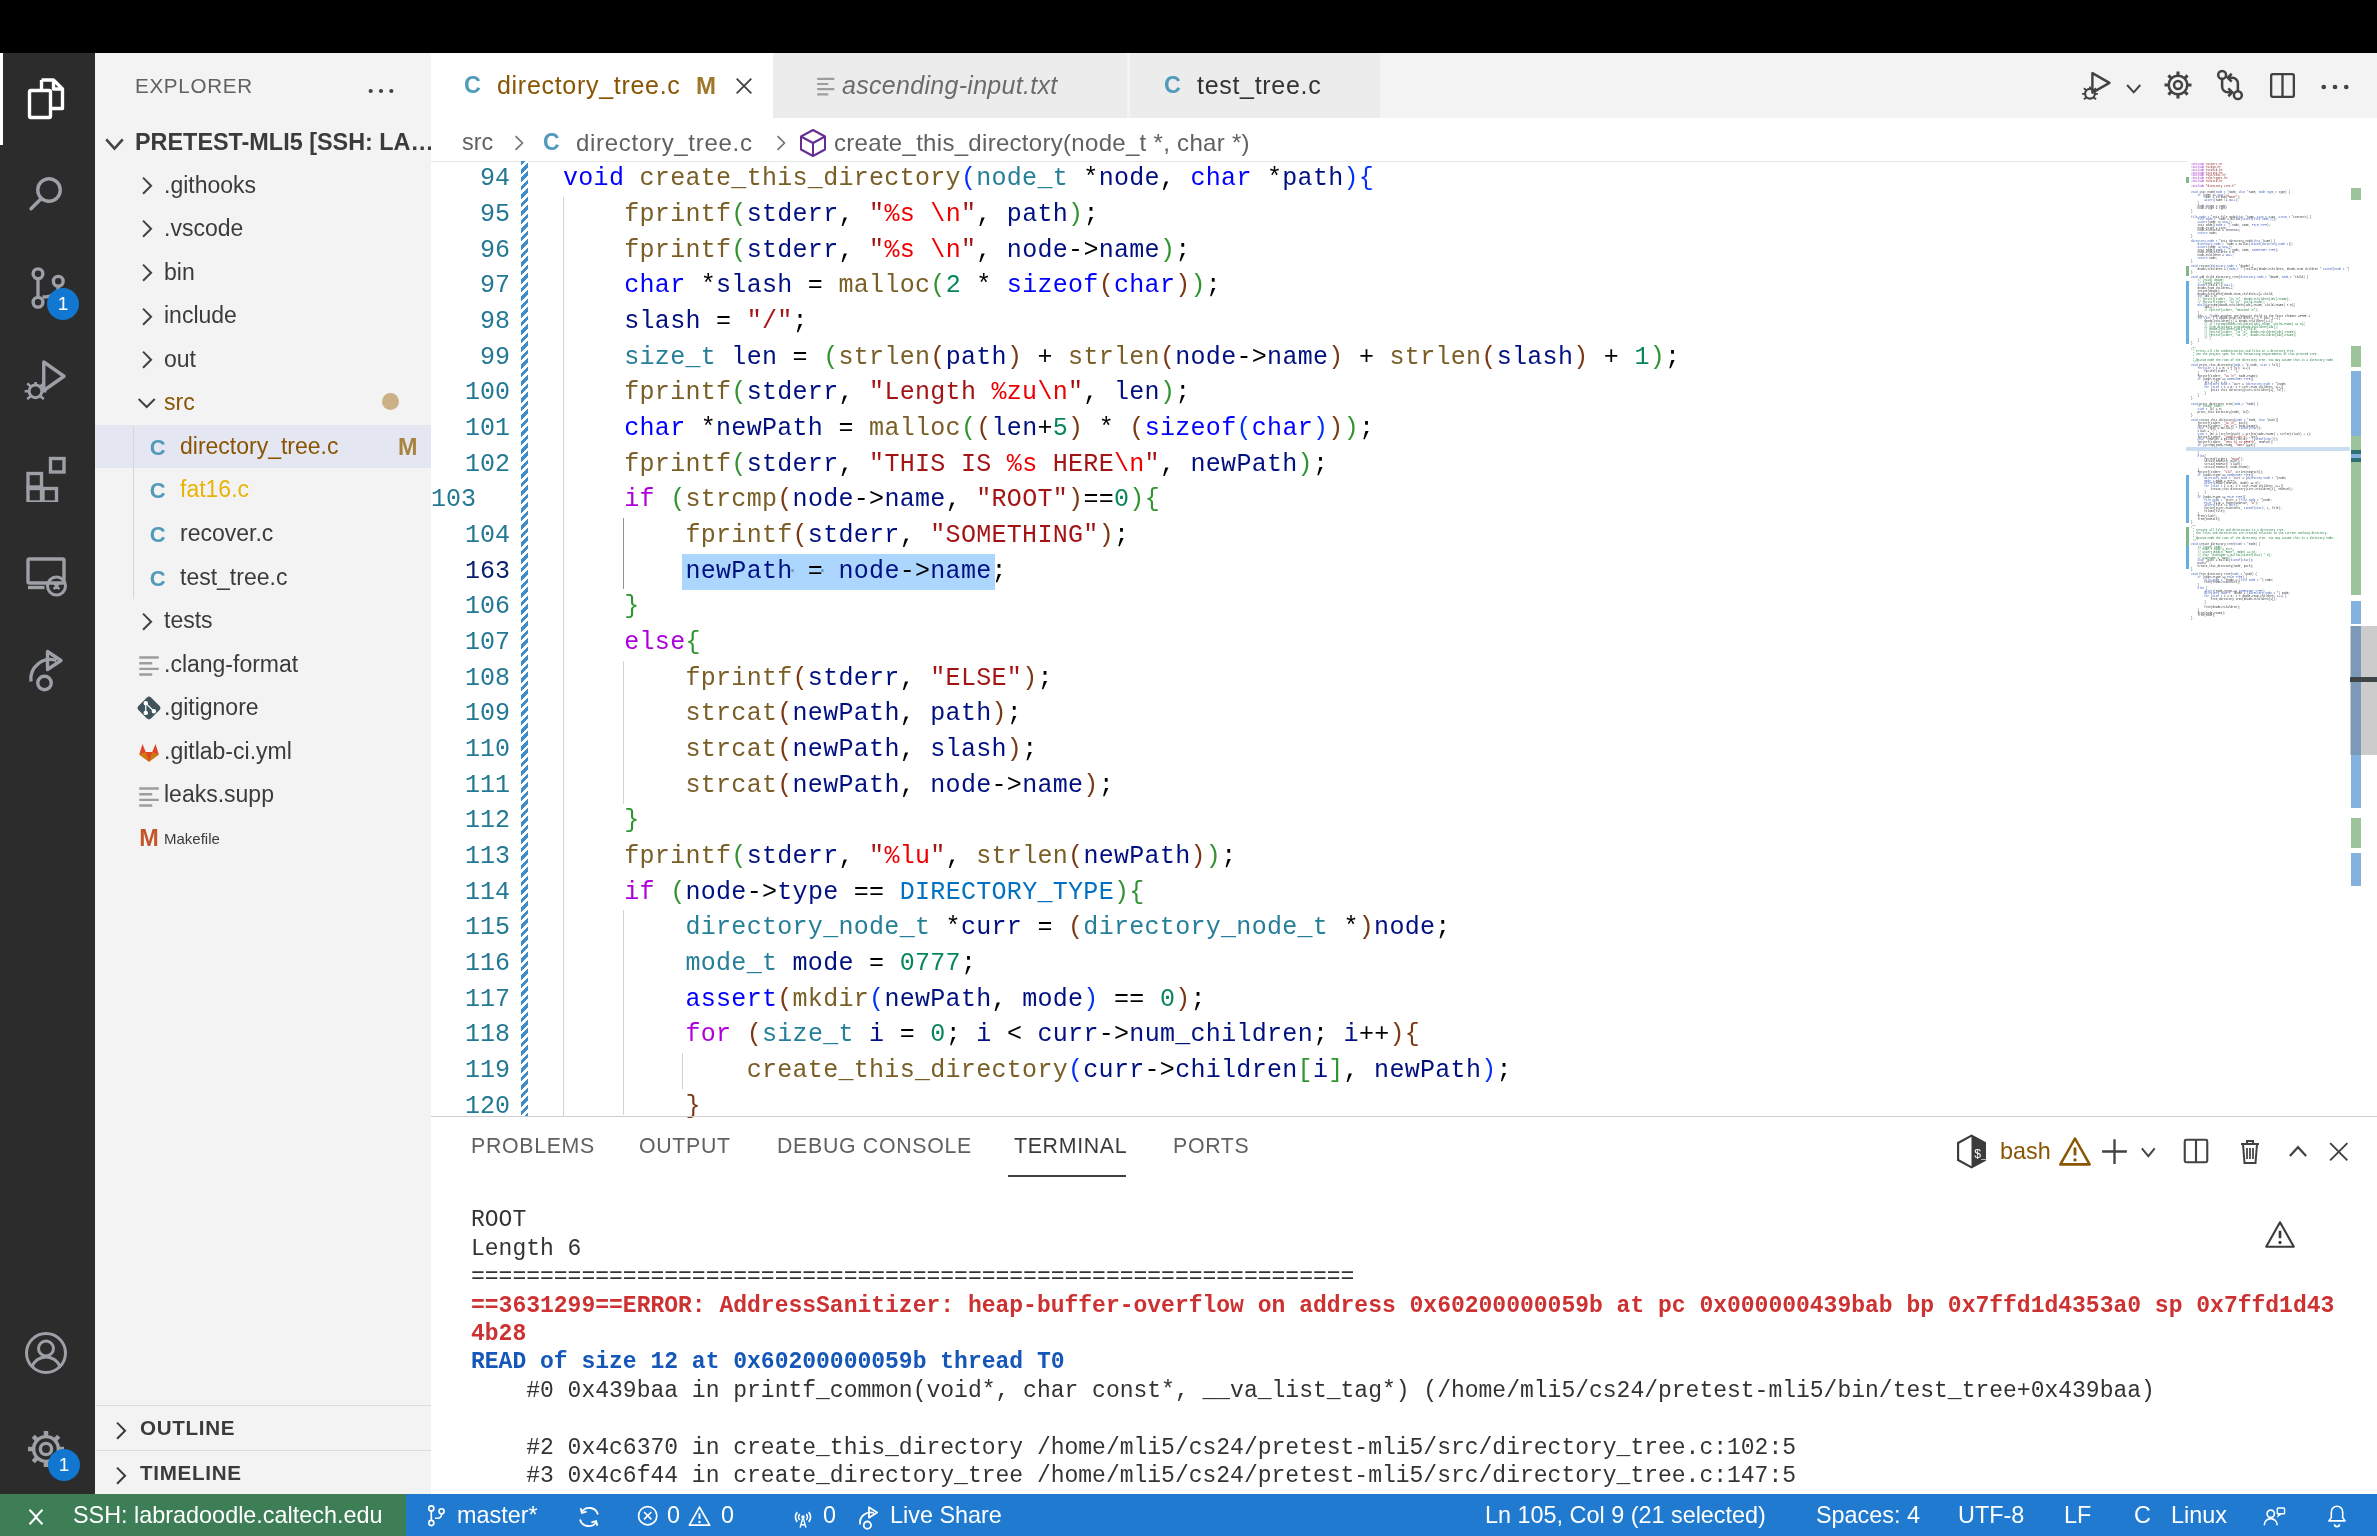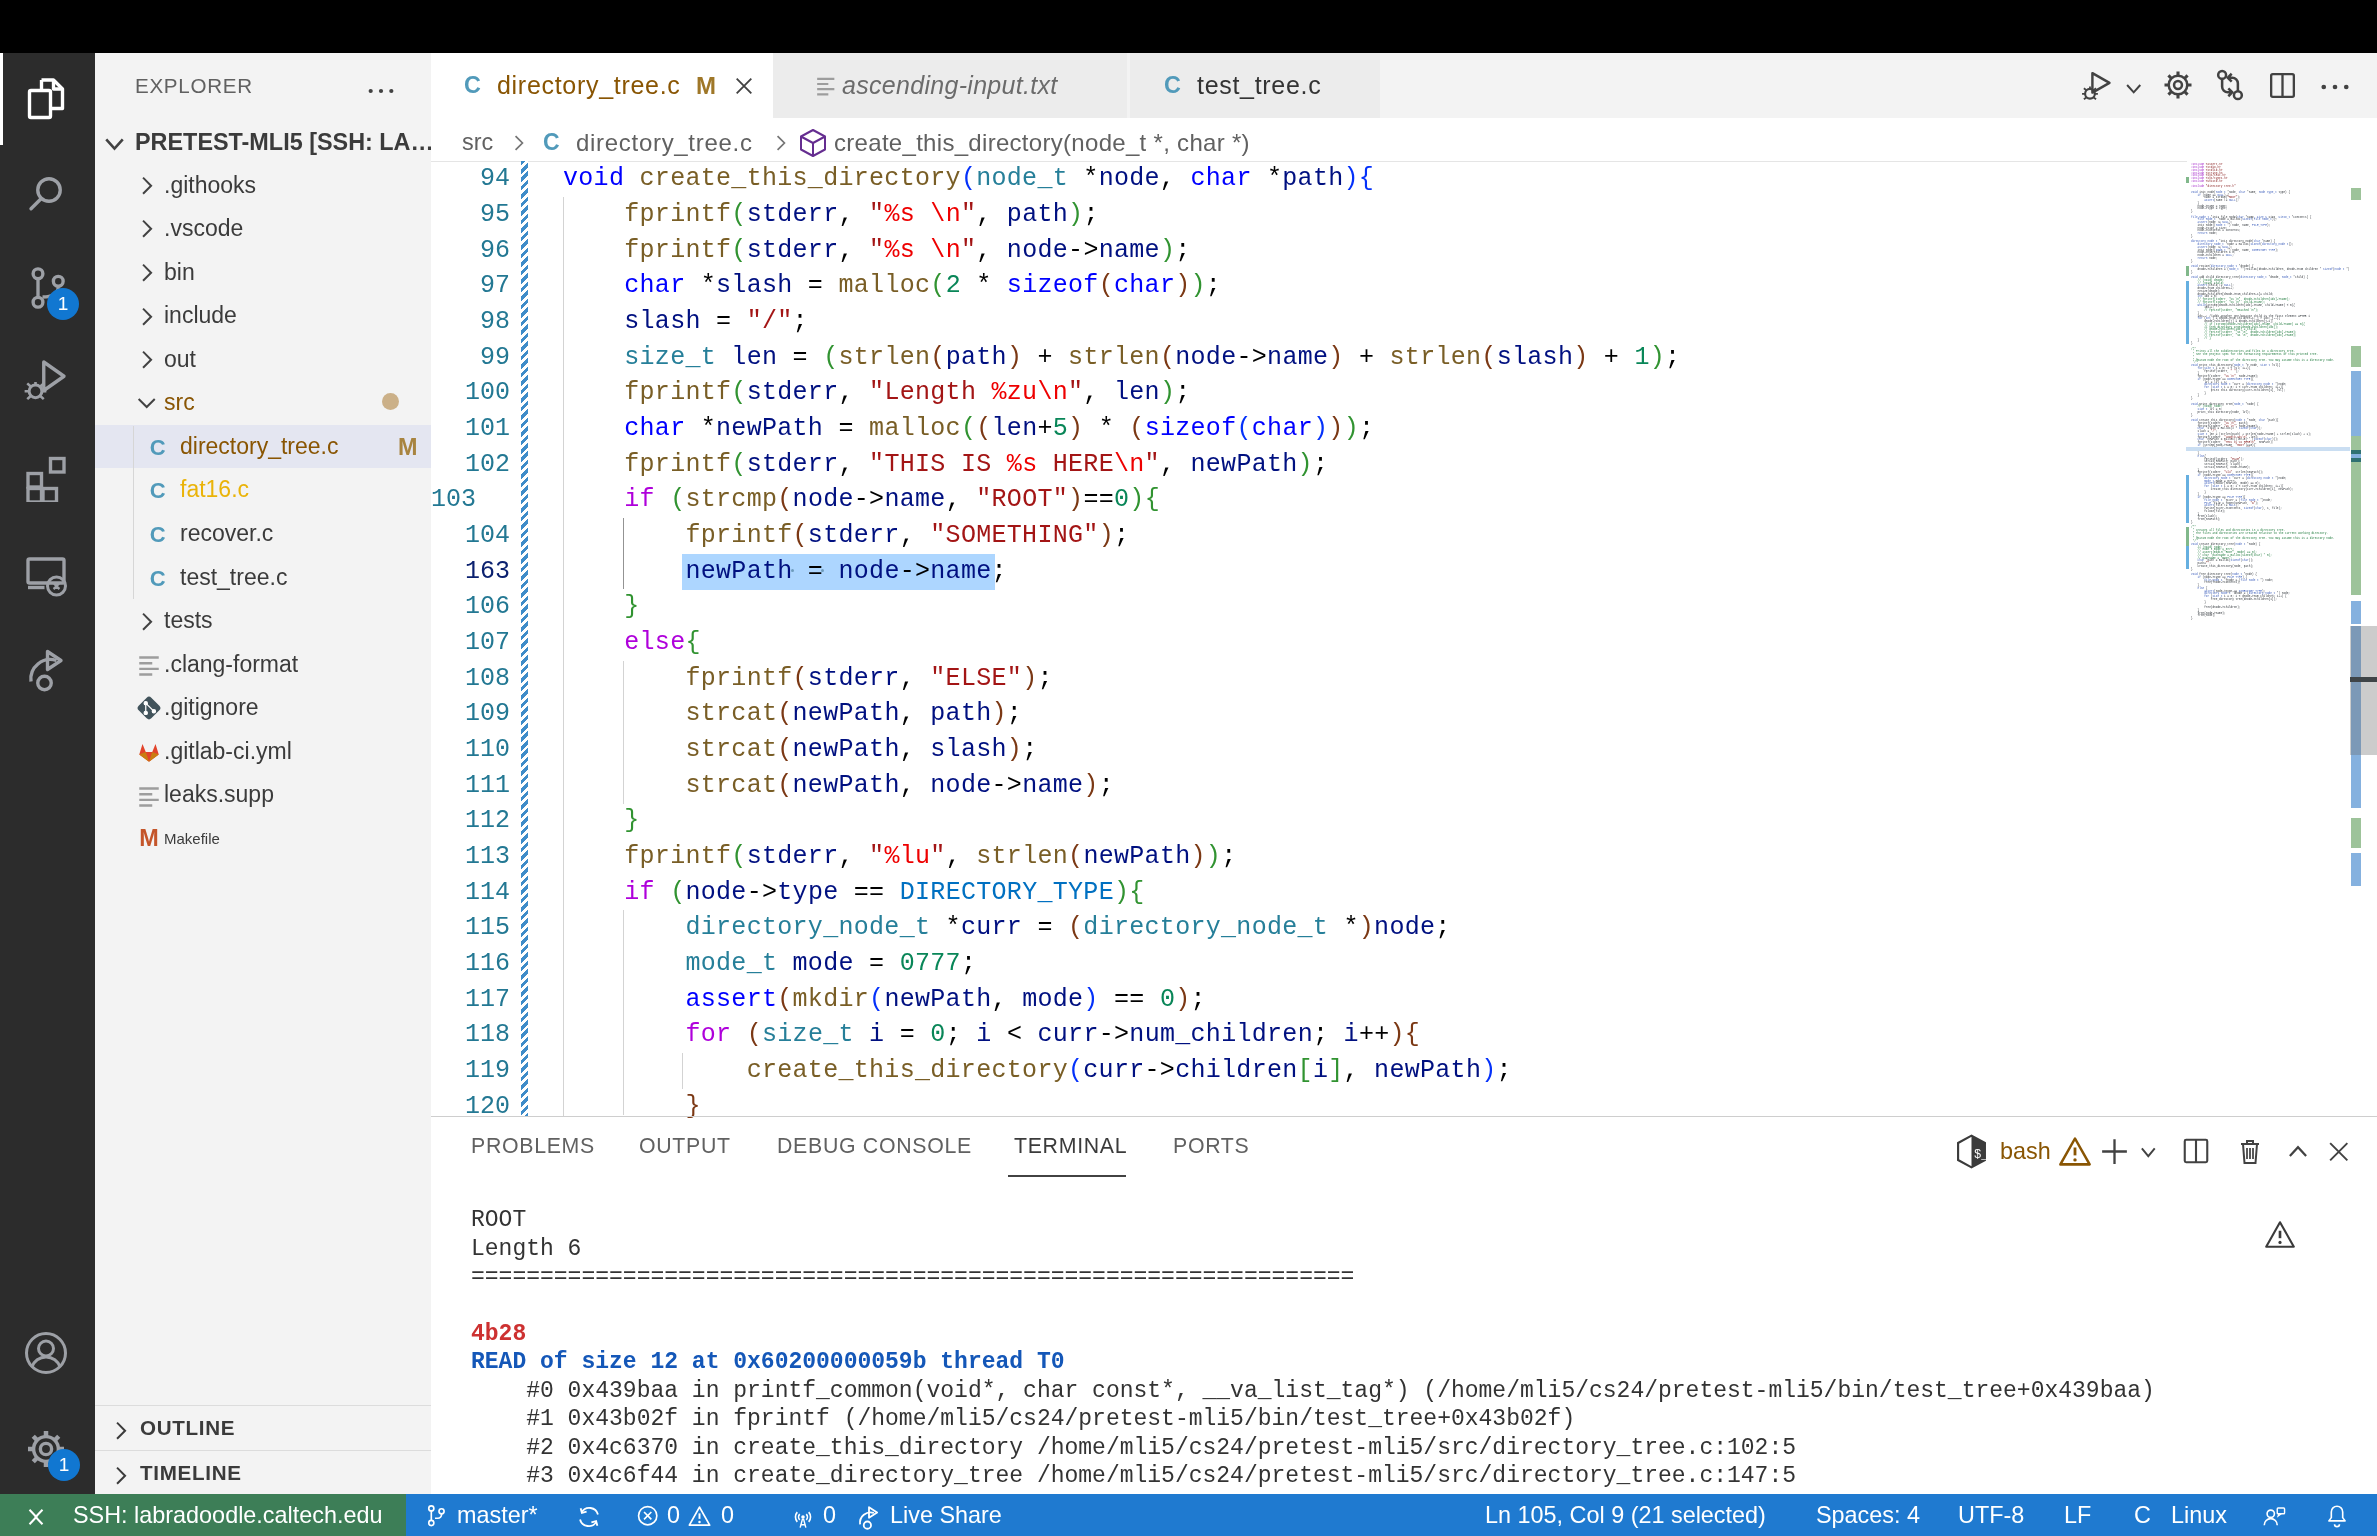--- a/index.html
+++ b/index.html
@@ -517,24 +517,24 @@
       <path d="M12 12 L52 52 M52 12 L12 52" stroke="#424242" stroke-width="4.5"></path>
     </svg>
 <svg style="position:absolute;left:2263px;top:1218px" width="34" height="34" viewBox="0 0 64 64" fill="none">
       <path d="M32 8 L58 54 H6 Z" stroke="#3b3b3b" stroke-width="4" fill="none" stroke-linejoin="round"></path>
       <path d="M32 24 v14" stroke="#3b3b3b" stroke-width="5"></path>
       <circle cx="32" cy="46" r="3" fill="#3b3b3b"></circle>
     </svg>
 <div style="position:absolute;left:471px;top:1206px;height:28px;line-height:28px;white-space:pre;font-family:'Liberation Mono',monospace;font-size:23px;color:#333;font-weight:400">ROOT</div>
 <div style="position:absolute;left:471px;top:1235px;height:28px;line-height:28px;white-space:pre;font-family:'Liberation Mono',monospace;font-size:23px;color:#333;font-weight:400">Length 6</div>
 <div style="position:absolute;left:471px;top:1263px;height:28px;line-height:28px;white-space:pre;font-family:'Liberation Mono',monospace;font-size:23px;color:#333;font-weight:400">================================================================</div>
+<div style="position:absolute;left:471px;top:1292px;height:28px;line-height:28px;white-space:pre;font-family:'Liberation Mono',monospace;font-size:23px;color:#cd3131;font-weight:700">==3631299==ERROR: AddressSanitizer: heap-buffer-overflow on address 0x60200000059b at pc 0x000000439bab bp 0x7ffd1d4353a0 sp 0x7ffd1d43</div>
 <div style="position:absolute;left:471px;top:1320px;height:28px;line-height:28px;white-space:pre;font-family:'Liberation Mono',monospace;font-size:23px;color:#cd3131;font-weight:700">4b28</div>
 <div style="position:absolute;left:471px;top:1348px;height:28px;line-height:28px;white-space:pre;font-family:'Liberation Mono',monospace;font-size:23px;color:#1457b8;font-weight:700">READ of size 12 at 0x60200000059b thread T0</div>
 <div style="position:absolute;left:471px;top:1377px;height:28px;line-height:28px;white-space:pre;font-family:'Liberation Mono',monospace;font-size:23px;color:#333;font-weight:400">    #0 0x439baa in printf_common(void*, char const*, __va_list_tag*) (/home/mli5/cs24/pretest-mli5/bin/test_tree+0x439baa)</div>
-<div style="position:absolute;left:471px;top:1405px;height:28px;line-height:28px;white-space:pre;font-family:'Liberation Mono',monospace;font-size:23px;color:#333;font-weight:400">    #1 0x43b02f in fprintf (/home/mli5/cs24/pretest-mli5/bin/test_tree+0x43b02f)</div>
 <div style="position:absolute;left:471px;top:1434px;height:28px;line-height:28px;white-space:pre;font-family:'Liberation Mono',monospace;font-size:23px;color:#333;font-weight:400">    #2 0x4c6370 in create_this_directory /home/mli5/cs24/pretest-mli5/src/directory_tree.c:102:5</div>
 <div style="position:absolute;left:471px;top:1462px;height:28px;line-height:28px;white-space:pre;font-family:'Liberation Mono',monospace;font-size:23px;color:#333;font-weight:400">    #3 0x4c6f44 in create_directory_tree /home/mli5/cs24/pretest-mli5/src/directory_tree.c:147:5</div>
 <div style="position:absolute;left:0;top:1494px;width:2377px;height:43px;background:#1f7ad0"></div>
 <div style="position:absolute;left:0;top:1494px;width:406px;height:43px;background:#3d7e57"></div>
 <svg style="position:absolute;left:23.4px;top:1504px" width="26" height="26" viewBox="0 0 64 64" fill="none">
       <path d="M16 14 L33 32 L16 50" stroke="#fff" stroke-width="5" fill="none"></path>
       <path d="M48 14 L31 32 L48 50" stroke="#fff" stroke-width="5" fill="none"></path>
     </svg>
 <div style="position:absolute;left:73px;top:1494px;height:43px;line-height:43px;font-size:23.4px;color:#fff">SSH: labradoodle.caltech.edu</div>
 <svg style="position:absolute;left:424px;top:1504px" width="23.4" height="23.4" viewBox="0 0 64 64" fill="none">

